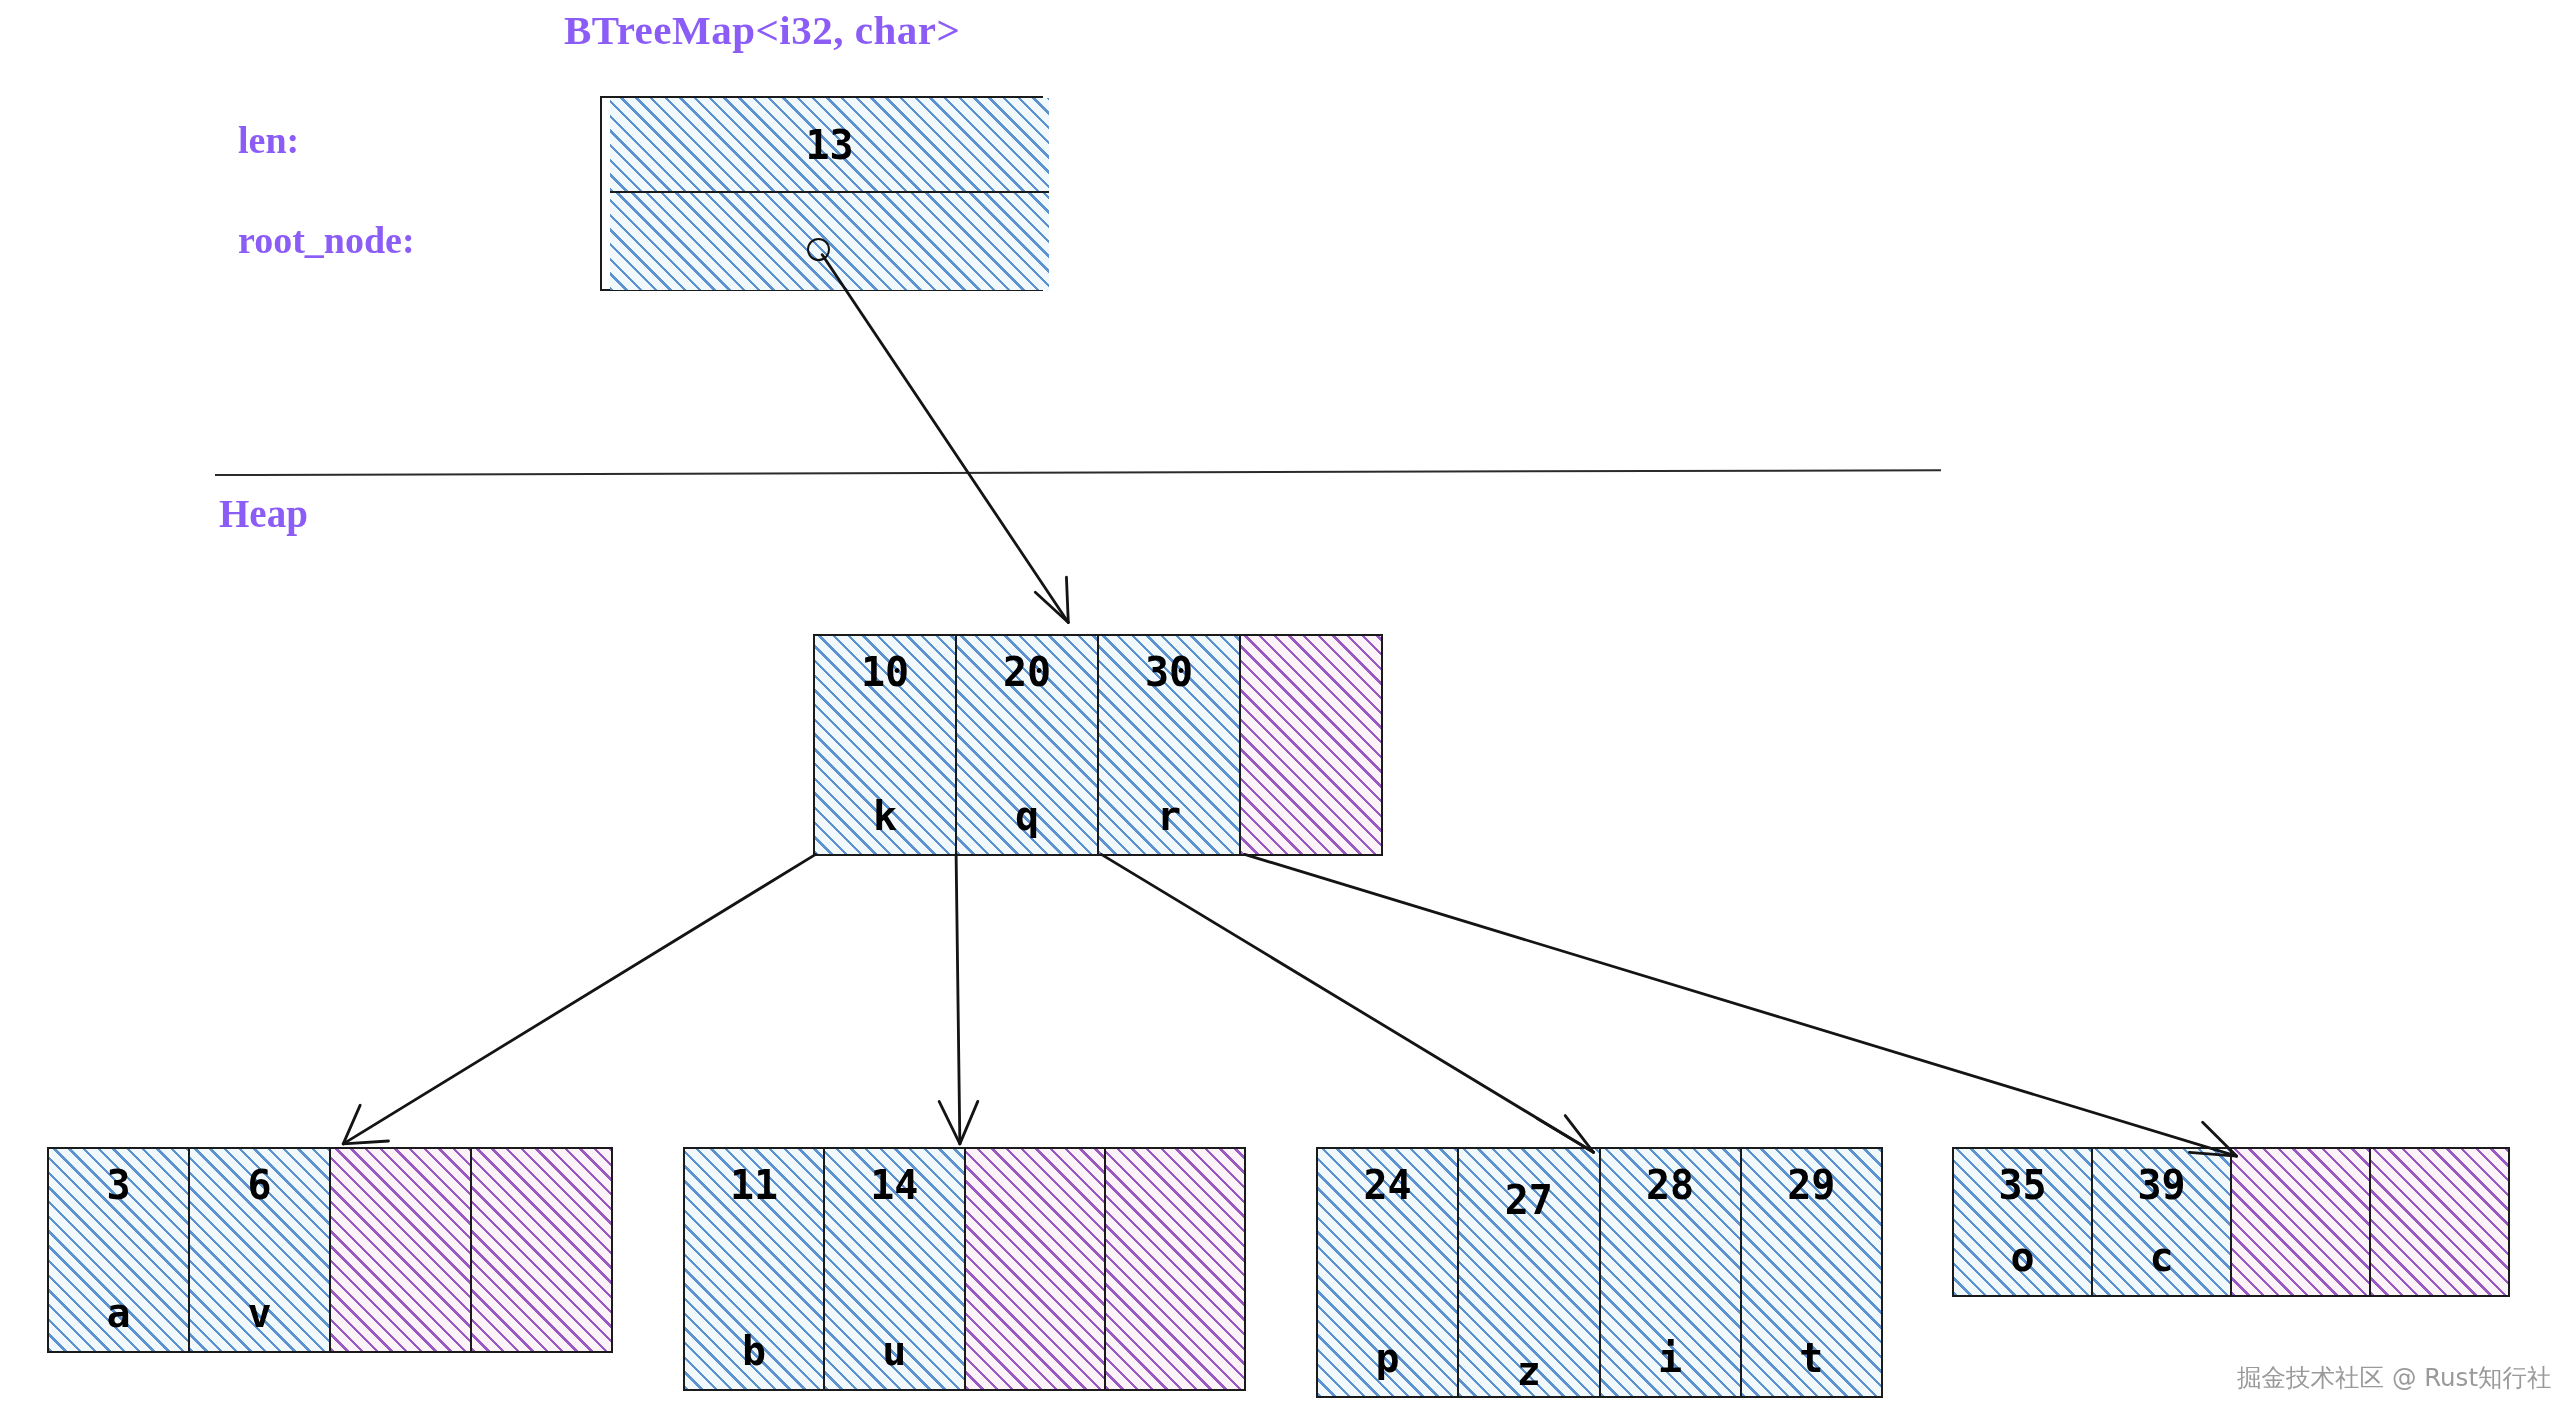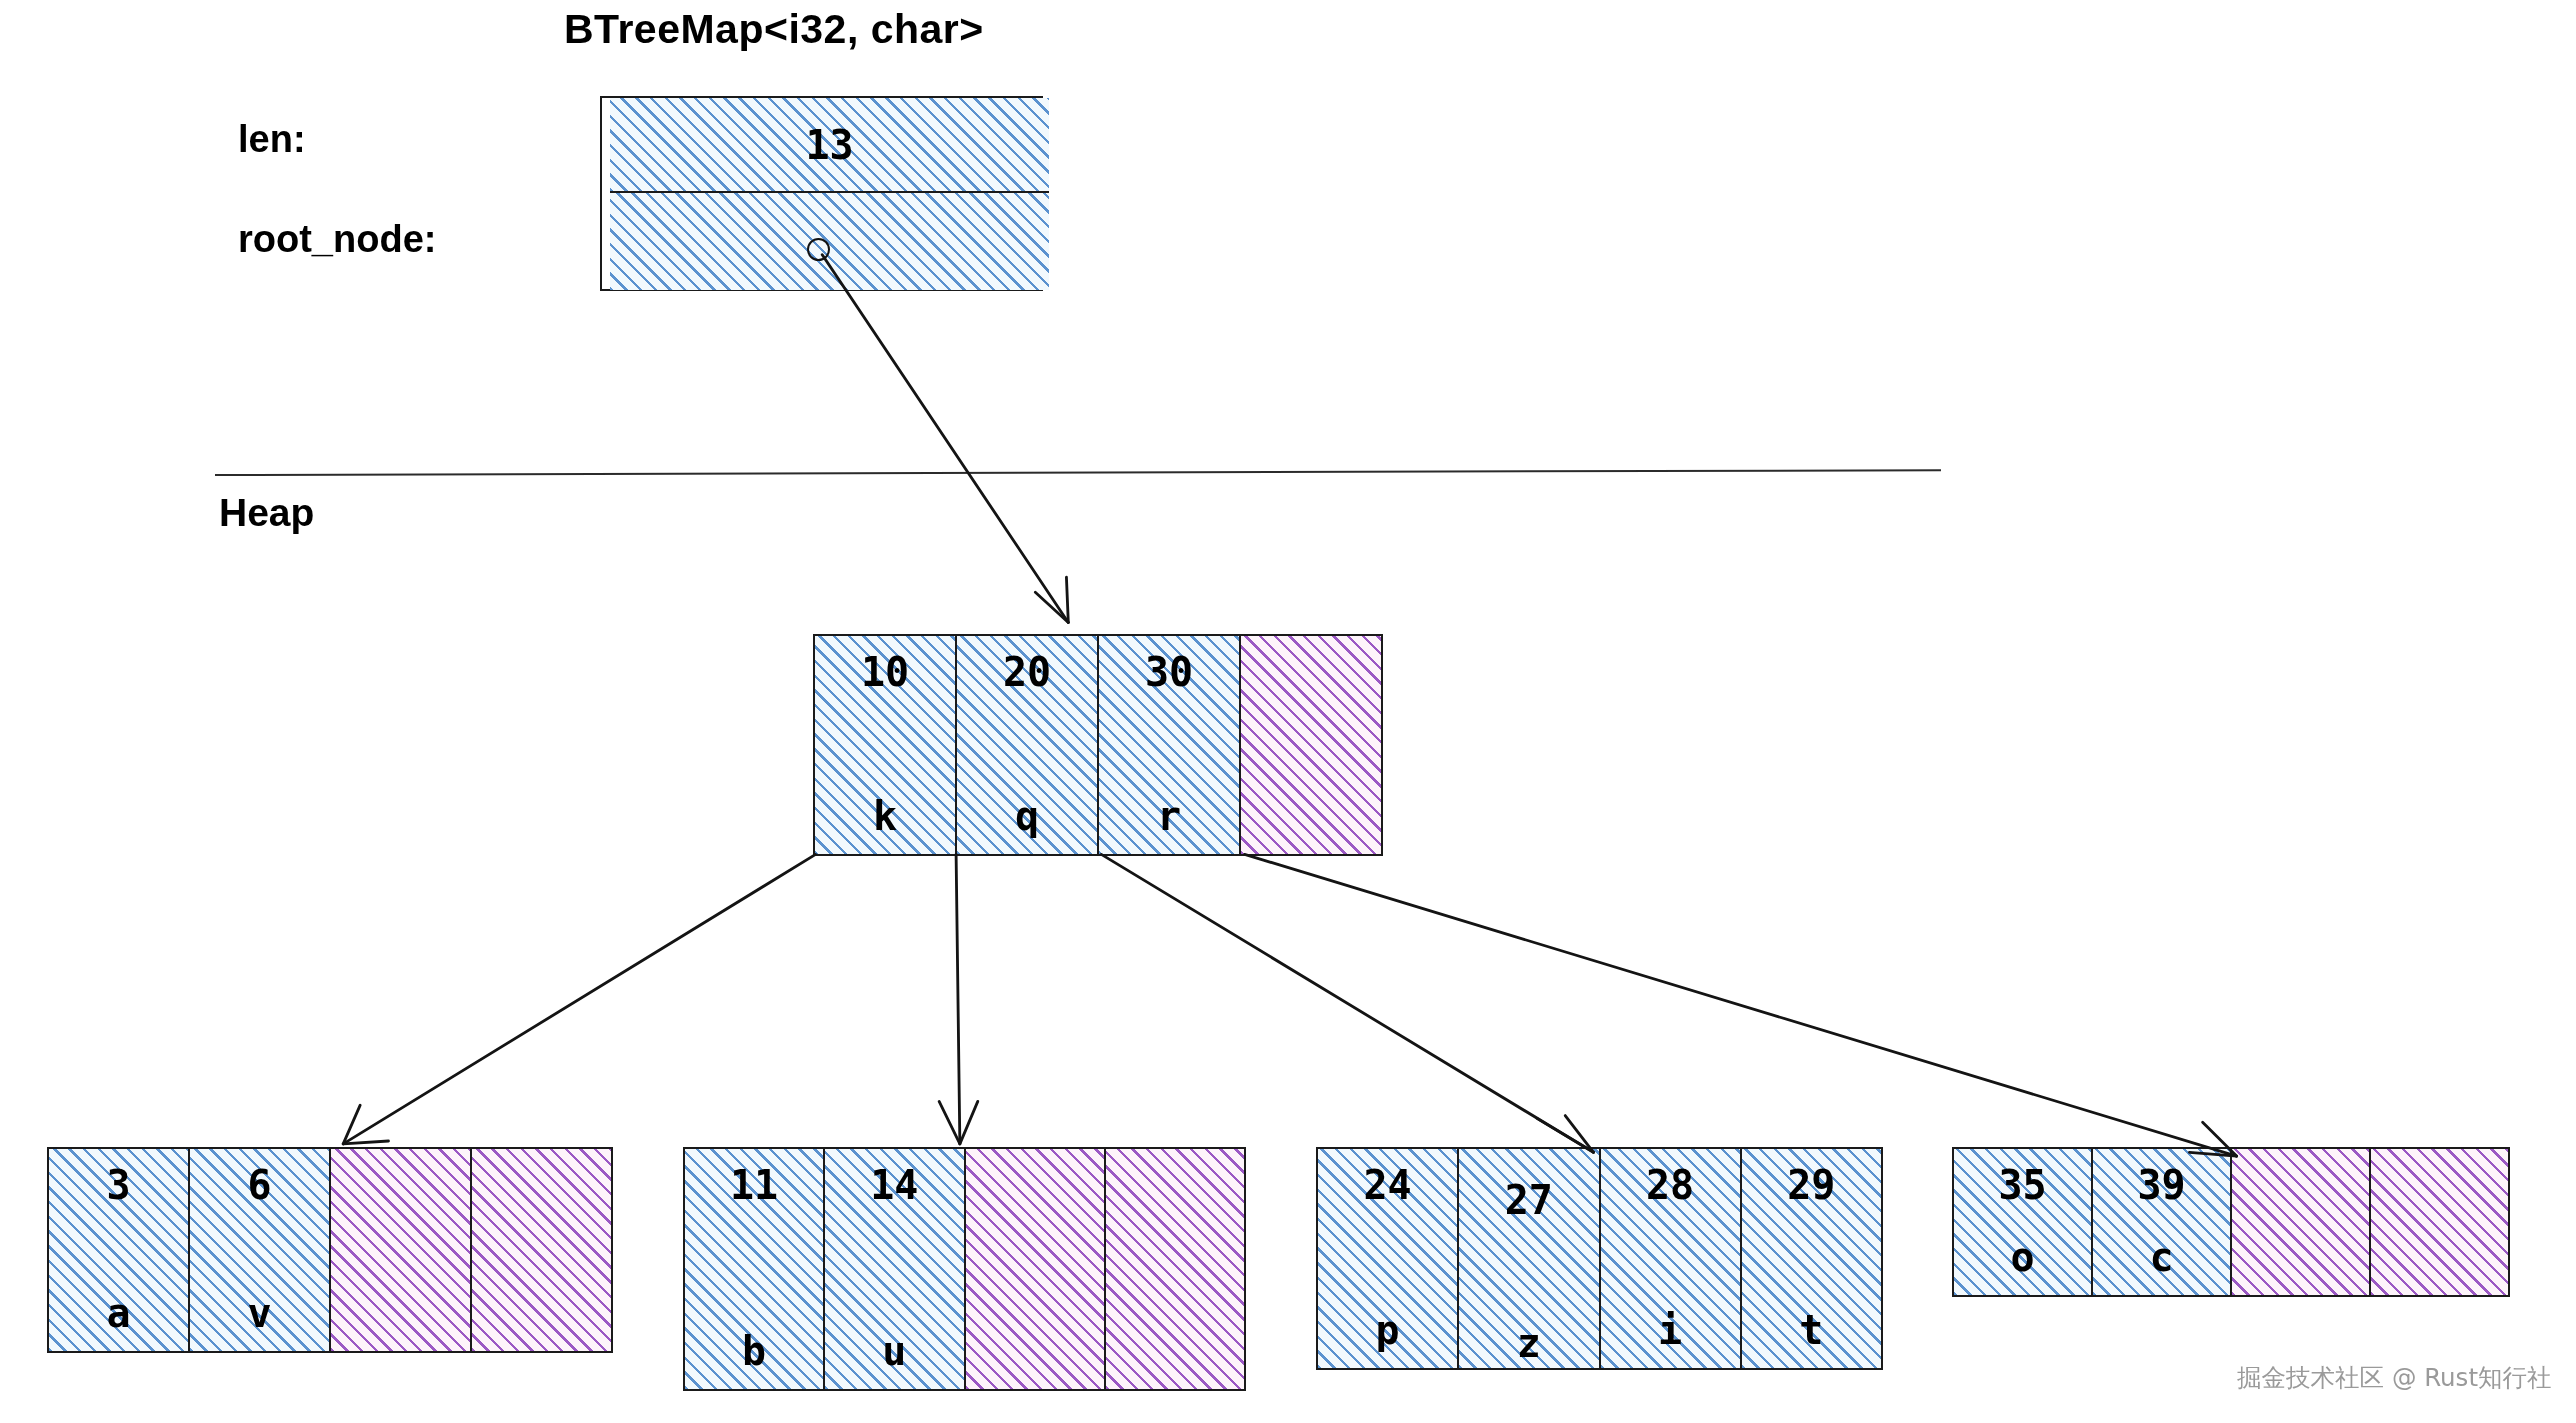--- a/index.html
+++ b/index.html
@@ -32,23 +32,23 @@
     background-image: repeating-linear-gradient(
       45deg,
       #9b59c4 0px, #9b59c4 2.4px,
       rgba(255,255,255,0) 2.4px, rgba(255,255,255,0) 10.4px
     );
   }
 
   
   .mono-label {
     position: absolute;
-    font-family: Liberation Sans, sans-serif;
+    font-family: Liberation Serif, serif;
     font-weight: 700;
-    color: #000000;
+    color: #8b5cf6;
     white-space: nowrap;
   }
 
   #title {
     left: 564px;
     top: 5.7px;
     font-size: 41px;
     letter-spacing: 0.5px;
   }
   #len-label   { left: 238px; top: 118px; font-size: 38px; }
@@ -153,21 +153,21 @@
     font-size: 40px;
     color: #000;
   }
   
   .cell.nudge .key { top: 28px; }
   .cell.nudge .val { bottom: 1.9px; }
 
   #root-node  { left: 813px;  top: 634px;  width: 570px; height: 222px; }
   #leaf-0     { left: 47px;   top: 1147px; width: 566px; height: 206px; }
   #leaf-1     { left: 683px;  top: 1147px; width: 563px; height: 244px; }
-  #leaf-2     { left: 1316px; top: 1147px; width: 567px; height: 223px; }
+  #leaf-2     { left: 1316px; top: 1147px; width: 567px; height: 251px; }
   #leaf-3     { left: 1952px; top: 1147px; width: 558px; height: 150px; }
 
   
   #arrows {
     position: absolute;
     left: 0;
     top: 0;
     width: 2576px;
     height: 1424px;
     pointer-events: none;

